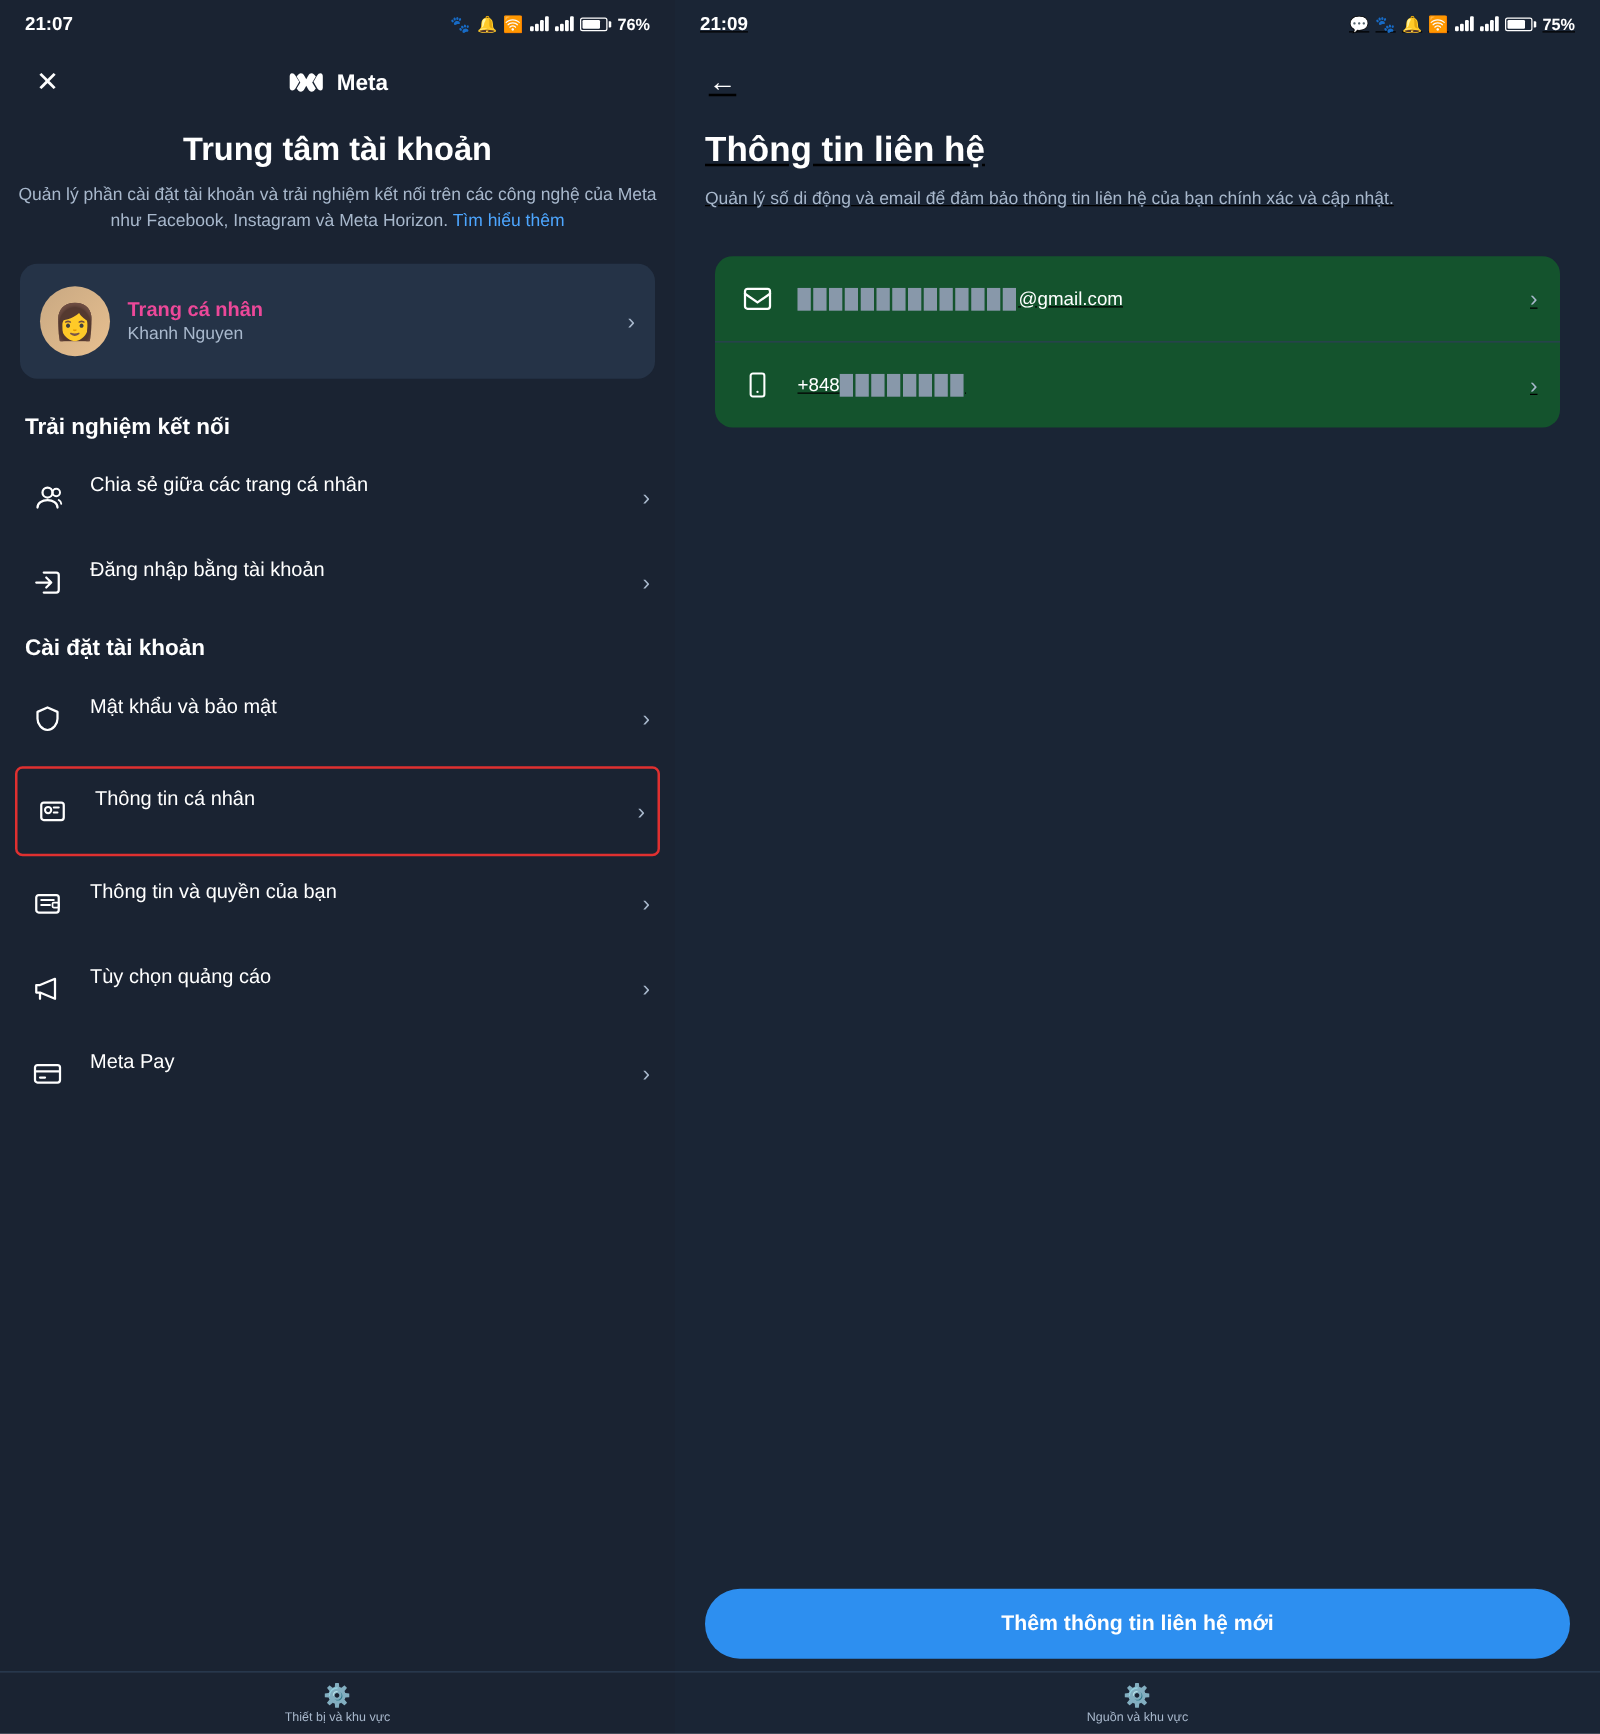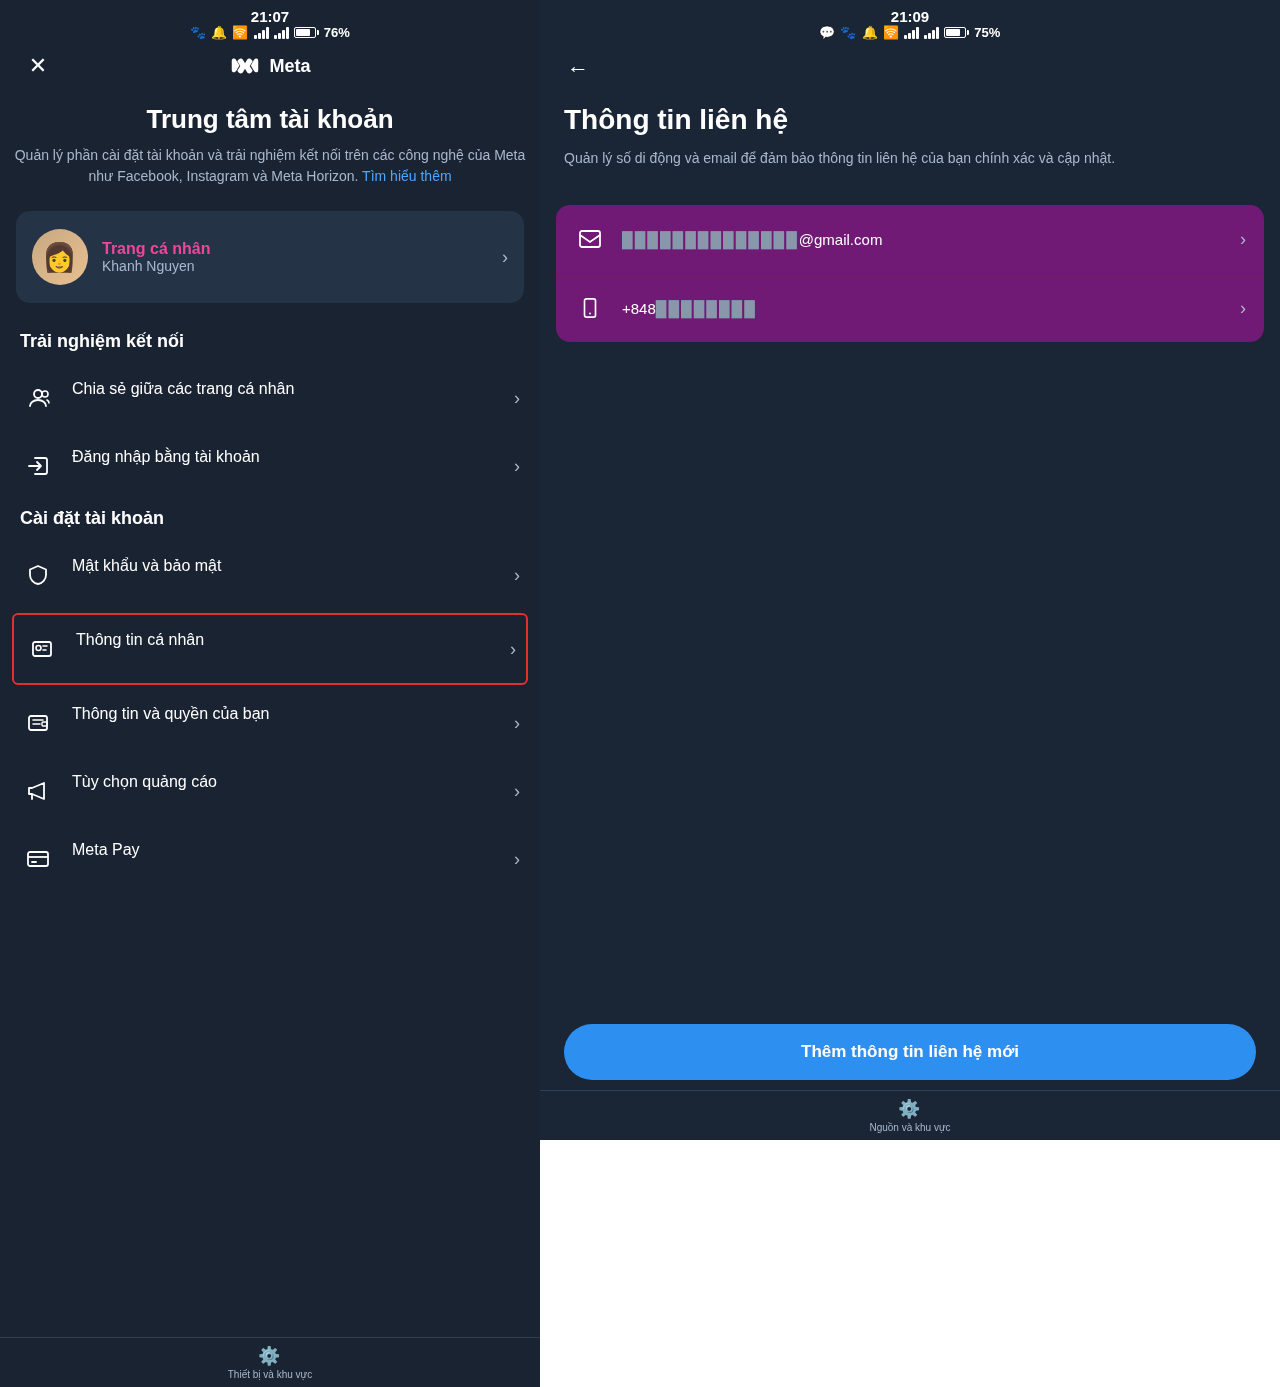--- a/index.html
+++ b/index.html
@@ -18,39 +18,39 @@
       background: #1a2332;
       display: flex;
       flex-direction: column;
       overflow: hidden;
       position: relative;
     }
 
     
     .right-panel {
       width: 740px;
-      height: 1140px;
+      height: 1387px;
       background: #1a2535;
       display: flex;
       flex-direction: column;
       overflow: hidden;
       position: relative;
+      text-decoration: underline;
     }
 
     
     .status-bar {
       display: flex;
       justify-content: space-between;
       align-items: center;
       padding: 8px 20px;
       color: #fff;
       font-size: 15px;
       font-weight: 600;
       height: 38px;
-      flex-direction: column;
     }
 
     .status-right {
       display: flex;
       align-items: center;
       gap: 5px;
       font-size: 13px;
     }
 
     
@@ -244,22 +244,22 @@
     }
 
     .right-header p {
       color: #a8b8cc;
       font-size: 14px;
       line-height: 1.5;
     }
 
     
     .contact-list {
-      margin: 20px 16px 0;
-      background: #701a75;
+      margin: 20px 32px 0;
+      background: #14532d;
       border-radius: 14px;
       overflow: hidden;
     }
 
     .contact-item {
       display: flex;
       align-items: center;
       justify-content: space-between;
       padding: 18px 18px;
       cursor: pointer;

